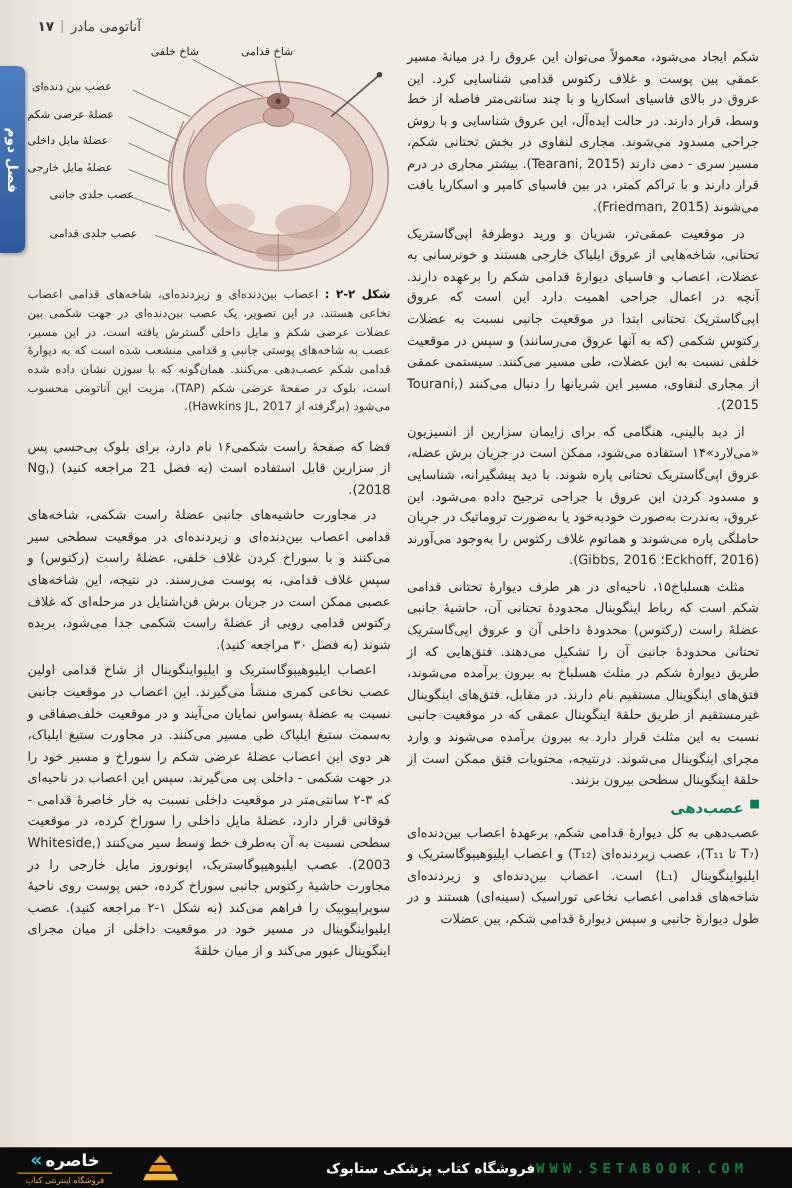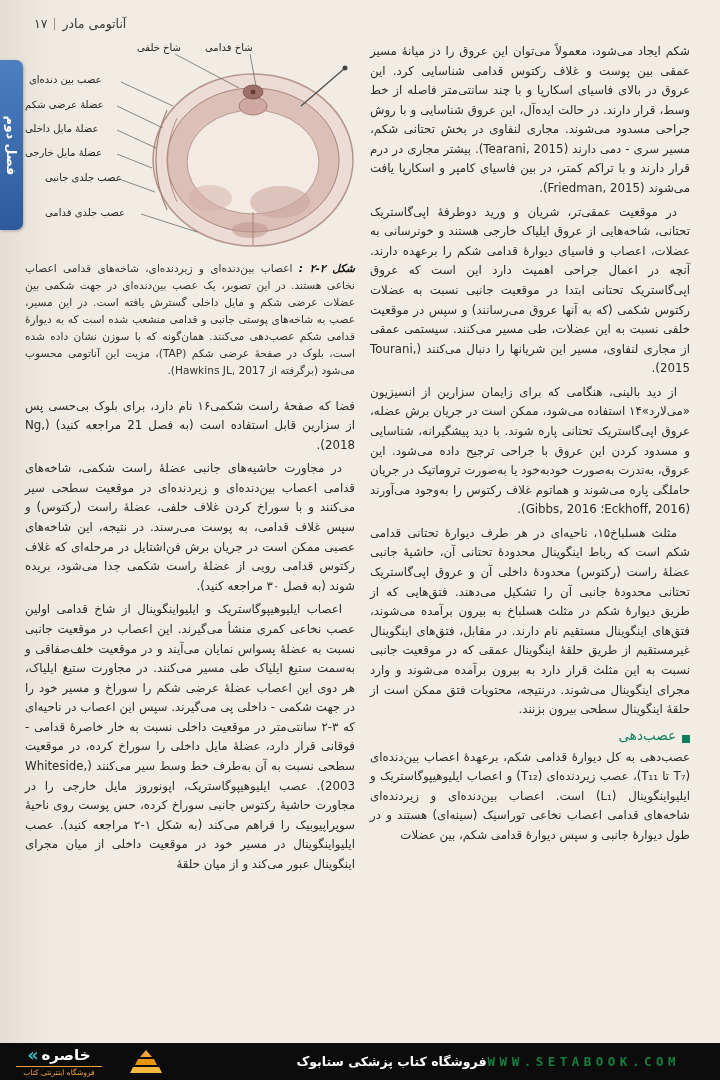--- a/index.html
+++ b/index.html
@@ -5,44 +5,44 @@
   * { margin:0; padding:0; box-sizing:border-box; }
   html,body { background:#cfcac2; }
   .page {
     position:relative; width:720px; height:1080px; margin:0 auto;
     background:linear-gradient(90deg,#e3ded4 0px,#eeeae1 45px,#f1ede4 120px,#f1ede4 100%);
     overflow:hidden; direction:rtl;
     font-family:"DejaVu Sans", sans-serif; color:#2b2b2b;
   }
   
   .page-header { position:absolute; top:16px; left:34px; direction:ltr; display:flex; align-items:center; gap:7px; font-size:12.5px; color:#3a3a3a; }
-  .page-num { font-weight:normal; }
+  .page-num { font-weight:bold; }
   .hdr-div { width:1px; height:12px; background:#9a9486; }
   .book-title { letter-spacing:.2px; }
   
   .chapter-tab { position:absolute; left:0; top:60px; width:23px; height:170px;
     background:linear-gradient(180deg,#4d7fc0 0%,#2e5a9d 100%);
     border-radius:0 7px 7px 0; display:flex; align-items:center; justify-content:center;
     box-shadow:1px 1px 3px rgba(0,0,0,.25); }
   .chapter-tab span { color:#fff; font-size:12.5px; font-weight:bold; white-space:nowrap; transform:rotate(90deg); letter-spacing:1px; }
   
   .content { position:absolute; top:42px; right:30px; width:665px; display:flex; gap:15px; }
   .col-r { width:320px; }
   .col-l { width:330px; }
   .body-p { font-size:11.8px; line-height:1.66; text-align:justify; margin-bottom:4px; }
   .indent { text-indent:13px; }
-  .sec-head { display:flex; align-items:flex-end; gap:6px; margin:7px 0 5px; color:#0e7d5e; font-weight:normal; font-size:13.5px; }
+  .sec-head { display:flex; align-items:flex-start; gap:6px; margin:7px 0 5px; color:#0e7d5e; font-weight:bold; font-size:13.5px; }
   .bullet { width:8px; height:8px; background:#0e7d5e; display:inline-block; }
   
   .figure { width:330px; margin-bottom:18px; }
   .fig-canvas { position:relative; width:330px; height:212px; }
   .fig-canvas svg.anatomy { position:absolute; inset:0; }
   .fig-label { position:absolute; font-size:10px; color:#1f1f1f; white-space:nowrap; }
   .fig-caption { font-size:10.6px; line-height:1.6; text-align:justify; color:#333; margin:6px 0 10px; }
-  .cap-label { font-weight:bold; color:#101010;font-style:italic; }
+  .cap-label { font-weight:bold; color:#101010; }
   
   .footer { position:absolute; left:0; bottom:0; width:720px; height:37px; background:#0c0c0c;
     display:flex; align-items:center; direction:ltr; z-index:5; }
   .logo-block { margin-left:16px; display:flex; flex-direction:column; align-items:center; }
   .logo-row { display:flex; align-items:center; gap:3px; }
   .logo-chevrons { color:#35c4cf; font-size:17px; font-weight:bold; line-height:1; }
   .logo-text { color:#ffffff; font-size:15px; font-weight:bold; line-height:1; }
   .logo-underline { width:86px; height:1px; background:#f0a23c; margin:2px 0 1px; }
   .logo-tagline { color:#f0a23c; font-size:7.5px; }
   .triangle-logo { margin-left:26px; display:flex; align-items:center; }
@@ -109,21 +109,21 @@
               <line x1="225" y1="12" x2="231" y2="44"></line>
               <line x1="96" y1="40" x2="148" y2="64"></line>
               <line x1="92" y1="64" x2="138" y2="86"></line>
               <line x1="92" y1="88" x2="131" y2="106"></line>
               <line x1="92" y1="112" x2="127" y2="126"></line>
               <line x1="94" y1="137" x2="130" y2="150"></line>
               <line x1="116" y1="172" x2="172" y2="190"></line>
             </g>
           </svg>
           <span class="fig-label" style="left:112px;top:0">شاخ خلفی</span>
-          <span class="fig-label" style="left:180px;top:0">شاخ قدامی</span>
+          <span class="fig-label" style="left:194px;top:0">شاخ قدامی</span>
           <span class="fig-label" style="left:4px;top:32px">عصب بین دنده‌ای</span>
           <span class="fig-label" style="left:0;top:57px">عضلهٔ عرضی شکم</span>
           <span class="fig-label" style="left:0;top:81px">عضلهٔ مایل داخلی</span>
           <span class="fig-label" style="left:0;top:105px">عضلهٔ مایل خارجی</span>
           <span class="fig-label" style="left:20px;top:130px">عصب جلدی جانبی</span>
           <span class="fig-label" style="left:20px;top:165px">عصب جلدی قدامی</span>
         </div>
         <p class="fig-caption">
           <span class="cap-label">شکل ۲-۲ :</span>
           <span>اعصاب بین‌دنده‌ای و زیردنده‌ای، شاخه‌های قدامی اعصاب نخاعی هستند. در این تصویر، یک عصب بین‌دنده‌ای در جهت شکمی بین عضلات عرضی شکم و مایل داخلی گسترش یافته است. در این مسیر، عصب به شاخه‌های پوستی جانبی و قدامی منشعب شده است که به دیوارهٔ قدامی شکم عصب‌دهی می‌کنند. همان‌گونه که با سوزن نشان داده شده است، بلوک در صفحهٔ عرضی شکم (TAP)، مزیت این آناتومی محسوب می‌شود (برگرفته از Hawkins JL, 2017).</span>

